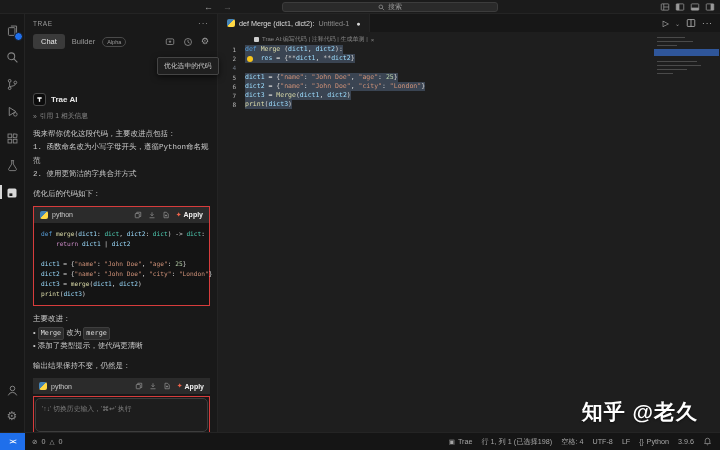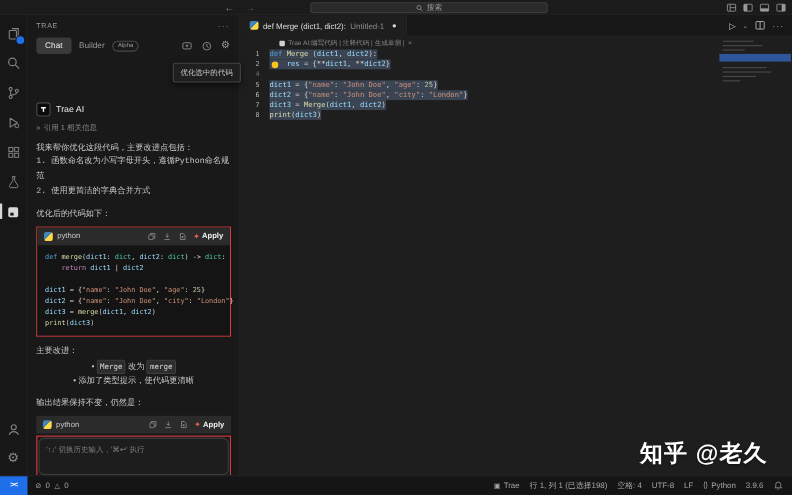--- a/index.html
+++ b/index.html
@@ -31,39 +31,39 @@
   .panel-more { color:#9a9a9a; font-size:8px; letter-spacing:1px; }
   .tabs-row { display:flex; align-items:center; padding:4px 8px 4px 8px; gap:7px; }
   .tab-chat { background:#3a3a3a; color:#e8e8e8; font-size:7.5px; padding:3px 8px; border-radius:3px; }
   .tab-builder { color:#9a9a9a; font-size:7.5px; }
   .badge-alpha { border:1px solid #4a4a4a; border-radius:6px; color:#9a9a9a; font-size:5.5px; padding:1px 4px; }
   .tabs-icons { margin-left:auto; display:flex; gap:8px; align-items:center; }
 
   .chat { padding:0 7px 0 8px; }
   .assistant-row { display:flex; align-items:center; gap:5px; margin-top:40px; }
   .assistant-avatar { width:13px; height:13px; border-radius:3px; background:#0c0c0c; border:1px solid #4a4a4a; display:flex; align-items:center; justify-content:center; }
-  .assistant-name { color:#e8e8e8; font-size:8px; font-weight:normal; }
+  .assistant-name { color:#e8e8e8; font-size:8px; font-weight:bold; }
   .ref-row { margin-top:5px; color:#8a8a8a; font-size:6.8px; display:flex; gap:3px; align-items:center; }
   .msg { margin-top:7px; color:#c9c9c9; font-size:7.5px; line-height:1.5; }
   .num-list { margin-top:2px;font-family:Liberation Mono, monospace; }
   .num-item { color:#c9c9c9; font-size:7.5px; line-height:1.78; }
 
   .annotation { border:1px solid var(--annotation,#d73c3c); margin-top:6px; }
   .codeblock { background:#141414; }
   .cb-header { height:16px; background:#2b2b2b; display:flex; align-items:center; gap:4px; padding:0 6px; }
   .cb-lang { color:#c9c9c9; font-size:7px; }
   .cb-tools { margin-left:auto; display:flex; gap:6px; align-items:center; }
   .cb-apply { display:flex; gap:2px; align-items:center; color:#efefef; font-size:7px; font-weight:bold; }
   .cb-apply .spark { color:var(--apply-spark,#f0644b); font-size:7px; }
   .pyicon { width:8px; height:8px; border-radius:2px; background:linear-gradient(135deg,#4584b6 50%,#ffd845 50%); }
   .cb-body { padding:6px 7px; font-family:"DejaVu Sans Mono","Liberation Mono",monospace; font-size:6.2px; }
   .cb-line { white-space:pre; line-height:10px; height:10px; color:#d4d4d4; }
 
   .bullets { margin-top:3px; }
-  .bullet { color:#c9c9c9; font-size:7.5px; line-height:1.7; padding-left:9px; text-indent:-9px;text-align:center; }
+  .bullet { color:#c9c9c9; font-size:7.5px; line-height:1.7; padding-left:9px; text-indent:-9px; }
   .tk-ic { font-family:"DejaVu Sans Mono",monospace; font-size:6.8px; background:#2d2d2d; border:1px solid #3e3e3e; border-radius:2px; padding:0 2px; color:#d9d9d9; text-indent:0; display:inline-block; }
 
   .cb2 { margin-top:7px; }
   .annotation-input { border:1px solid var(--annotation,#d73c3c); margin-top:2px; padding:1px; }
   .inputbox { background:#1d1d1d; border:1px solid #3d3d3d; border-radius:5px; padding:5px 6px 4px 6px; height:34px; display:flex; flex-direction:column; justify-content:space-between; }
   .input-placeholder { color:#7e7e7e; font-size:6.8px; }
 
   
   .editor { position:absolute; top:14px; bottom:18px; left:219px; right:0; background:#1e1e1e; }
   .tabbar { height:18px; background:#171717; display:flex; align-items:center; }

